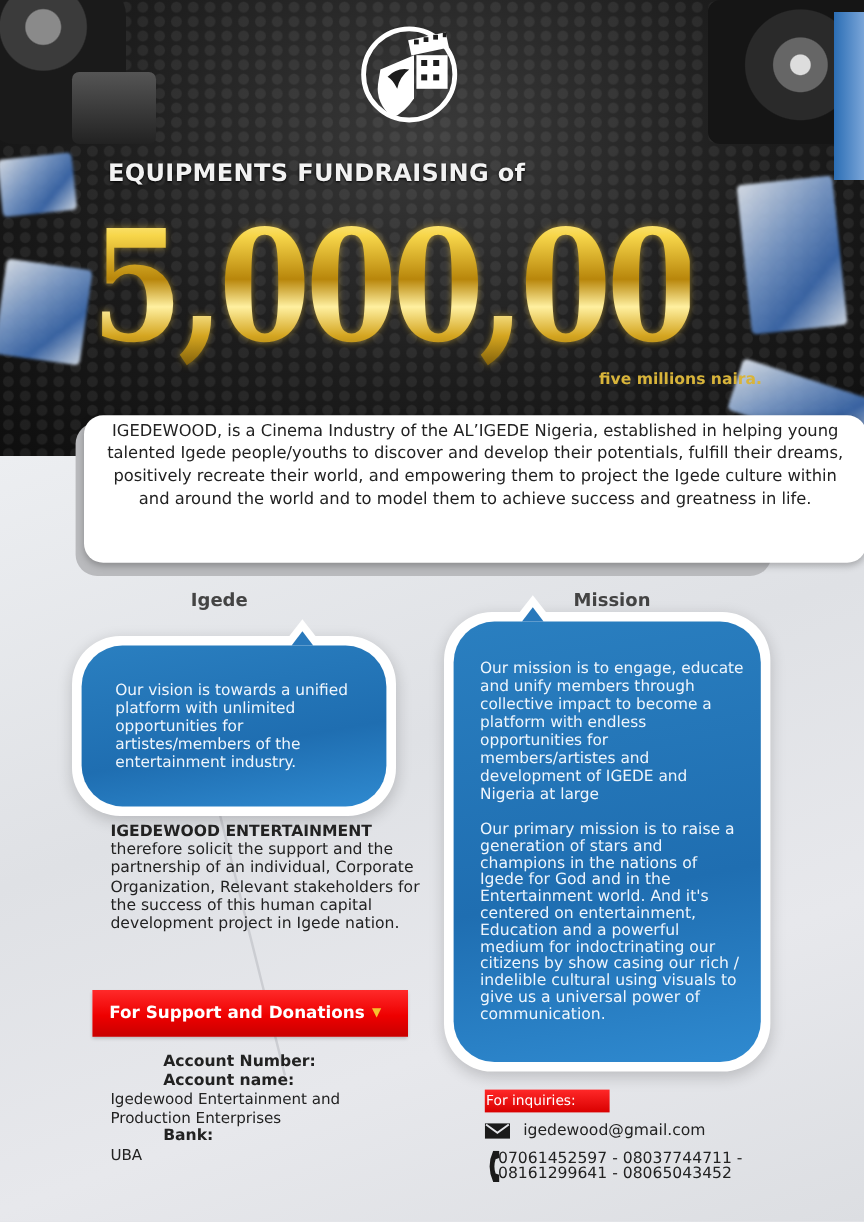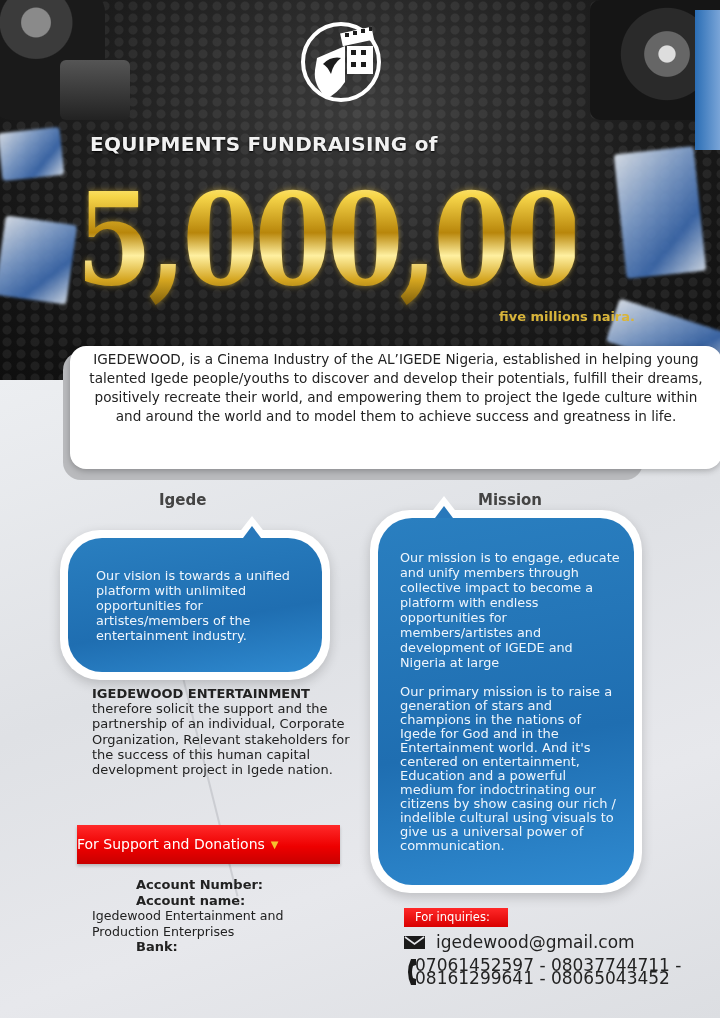--- a/index.html
+++ b/index.html
@@ -116,36 +116,36 @@
   .tail-outer { border-bottom:18px solid #fff; }
   .tail-inner { border-left-width:9px; border-right-width:9px; border-bottom:12px solid #2878bb; }
   .solicit {
     position:absolute; left:92px; top:686px; width:260px;
     color:#222; font-size:13px; line-height:15.2px;
   }
   .solicit b { font-weight:bold; }
   .support-btn {
     position:absolute; left:77px; top:825px; width:263px; height:39px;
     background: linear-gradient(180deg,#ff2a2a 0%,#e00 55%,#c80000 100%);
-    color:#fff; font-weight:normal; font-size:14px; line-height:39px;
-    cursor:pointer;
+    color:#fff; font-weight:bold; font-size:14px; line-height:39px;
+    padding-left:14px; cursor:pointer;
     box-shadow: 0 2px 3px rgba(0,0,0,0.2);
   }
   .support-btn .caret { color:#f6c12e; font-size:10px; margin-left:6px; vertical-align:1px; }
   .account {
     position:absolute; left:92px; top:877px; width:240px;
     color:#222; font-size:12.6px; line-height:15.5px;
   }
   .account .lbl { font-weight:bold; font-size:13px;margin-left:44px; }
   .inq-badge {
     position:absolute; left:404px; top:908px; width:104px; height:19px;
     background: linear-gradient(180deg,#ff2828,#d90000);
-    color:#fff; font-size:11.5px; line-height:19px; padding-left:11px;
-  }
-  .contact-row { position:absolute; left:404px; color:#222; font-size:17px; line-height:13px; }
+    color:#fff; font-size:11.5px; line-height:19px; padding-left:1px;
+  }
+  .contact-row { position:absolute; left:404px; color:#222; font-size:13px; line-height:13px; }
   .mail-icon {
     position:absolute; left:404px; top:936px; width:21px; height:13px;
   }
   .phone-icon {
     position:absolute; left:405px; top:959px; width:12px; height:26px;
   }
 </style>
 </head>
 <body>
 
@@ -223,20 +223,21 @@
 
 <div class="support-btn">
   <span>For Support and Donations</span><span class="caret">▼</span>
 </div>
 
 <div class="account">
   <div class="lbl">Account Number:</div>
   <div class="lbl">Account name:</div>
   <div>Igedewood Entertainment and Production Enterprises</div>
   <div class="lbl">Bank:</div>
+  <div>UBA</div>
 </div>
 
 <div class="inq-badge">For inquiries:</div>
 
 <svg class="mail-icon" viewBox="0 0 21 13">
   <rect x="0" y="0" width="21" height="13" fill="#1a1a1a"></rect>
   <path d="M1 1 L10.5 8 L20 1" fill="none" stroke="#e4e5e9" stroke-width="1.6"></path>
 </svg>
 <div class="contact-row" style="left:436px;top:936px;">igedewood@gmail.com</div>
 

